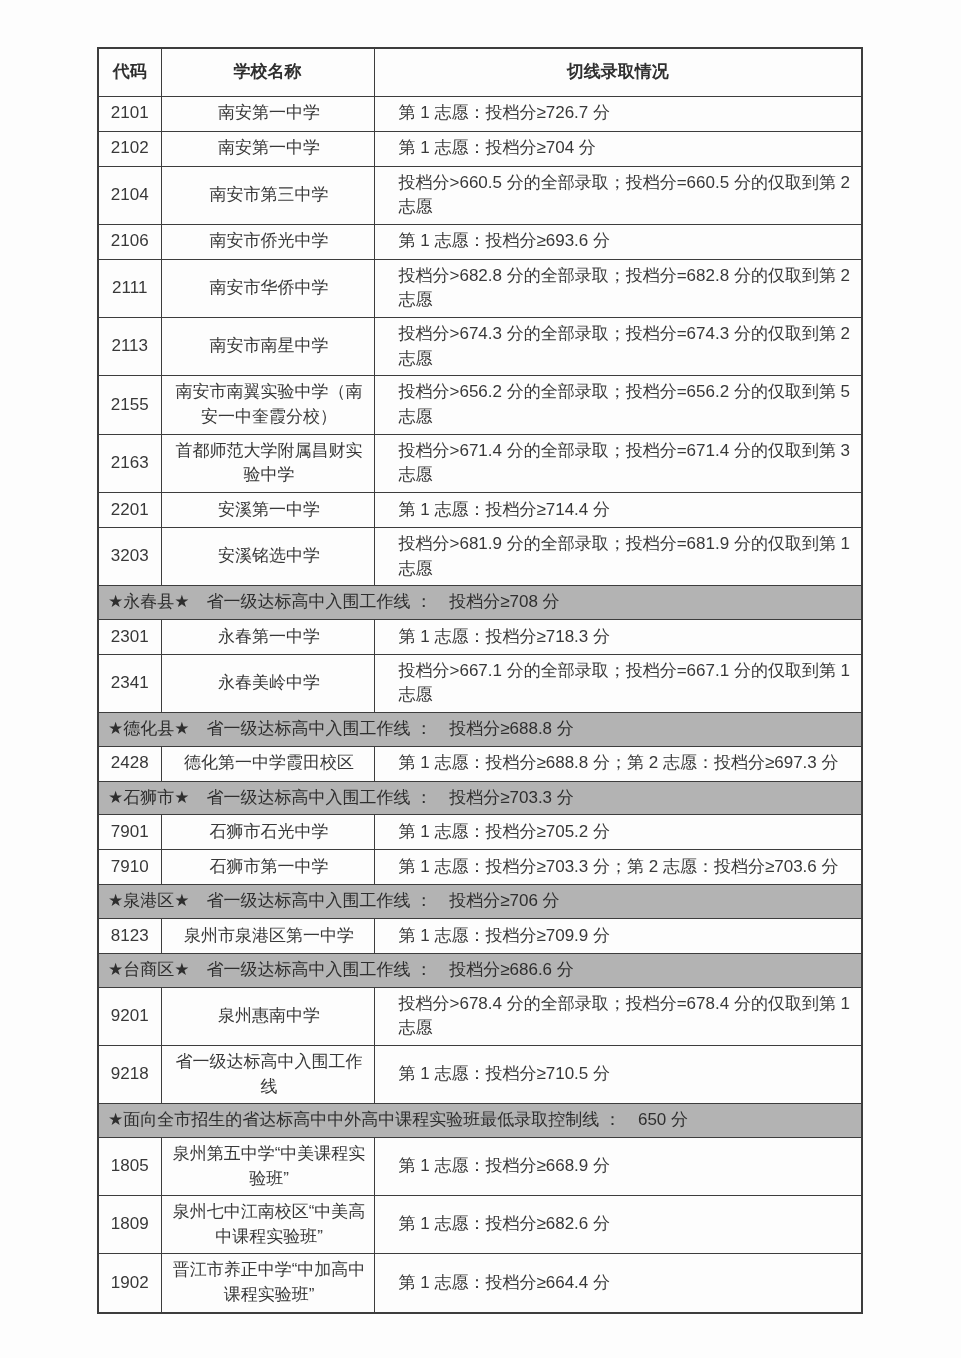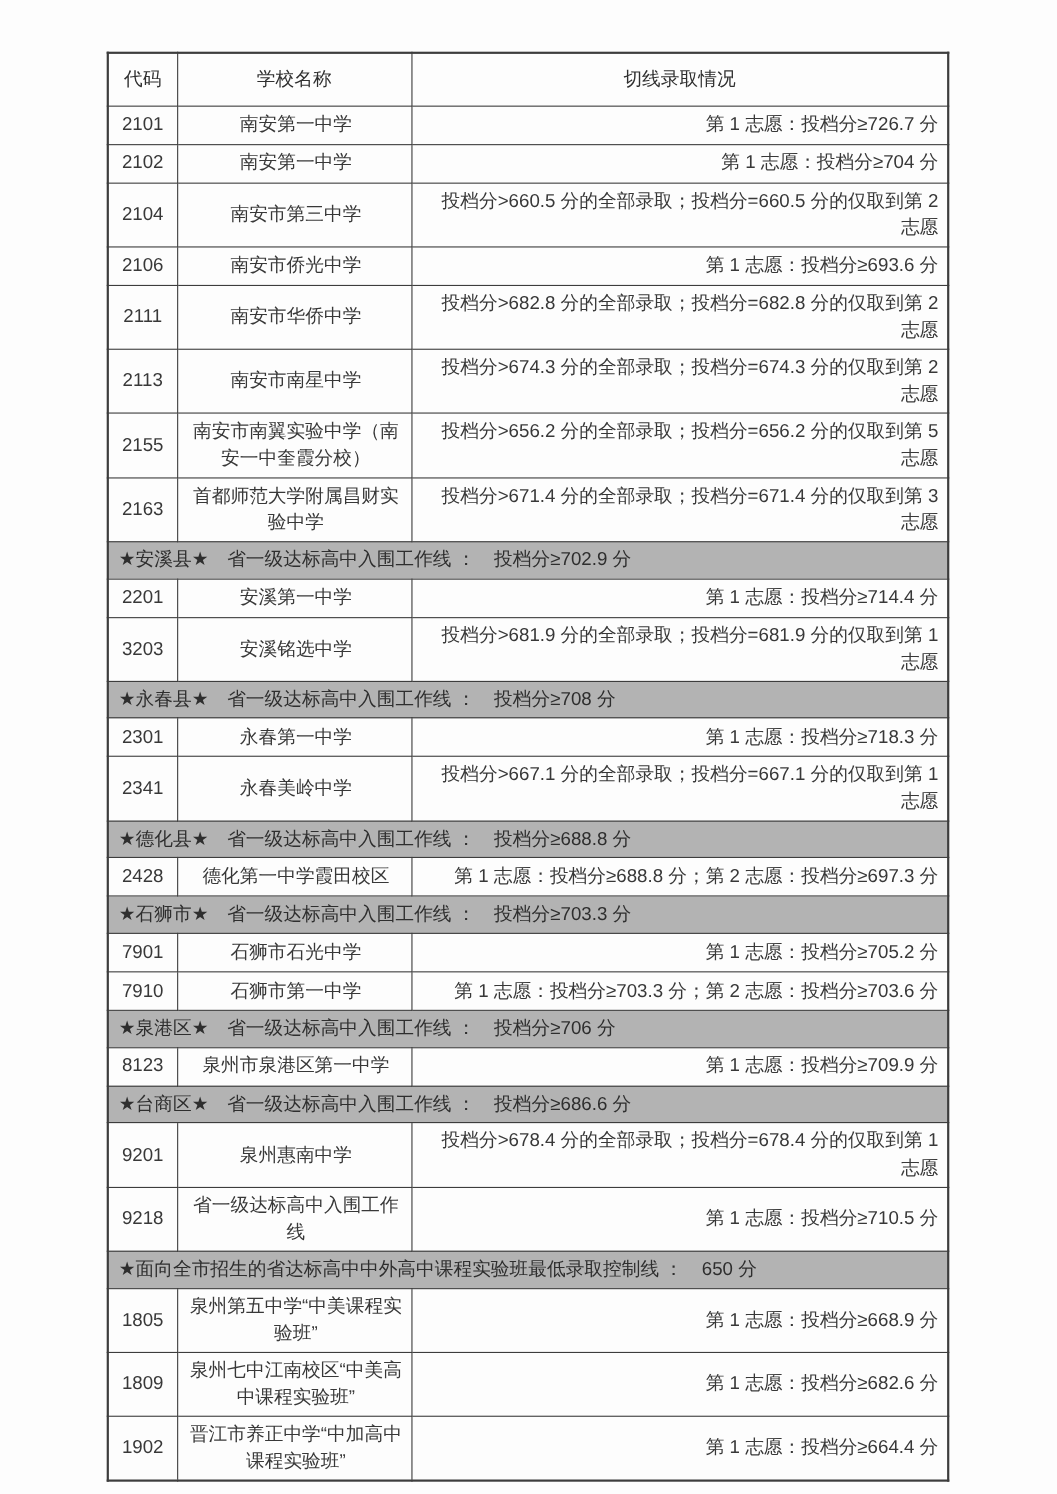--- a/index.html
+++ b/index.html
@@ -29,39 +29,39 @@
     color: #383838;
   }
   table.score-table th,
   table.score-table td {
     border: 1.5px solid #3d3d3d;
     font-size: 17px;
     line-height: 1.45;
     vertical-align: middle;
   }
   th.hdr {
-    font-weight: normal;
+    font-weight: bold;
     height: 48px;
     color: #2f2f2f;
     background: #fdfdfd;
     margin-top: 36px;
   }
   td.code-cell {
     text-align: center;
     height: 35px;
     padding: 4px 2px;
     margin-top: 16px;
   }
   td.name-cell {
     text-align: center;
     padding: 4px 8px 4px 11px;
   }
   td.cutoff-cell {
-    text-align: right;
-    padding: 4px 8px 4px 11px;
+    text-align: left;
+    padding: 4px 8px 4px 24px;
   }
   tr.section-row td {
     background: #b3b3b3;
     color: #2e2e2e;
     text-align: left;
     padding: 4px 8px 4px 9px;
     height: 33px;
     font-weight: normal;
   }
 </style>
@@ -125,23 +125,20 @@
     <td class="name-cell">南安市南翼实验中学（南安一中奎霞分校）</td>
     <td class="cutoff-cell">投档分&gt;656.2 分的全部录取；投档分=656.2 分的仅取到第 5 志愿</td>
   </tr>
 
   <tr class="school-row">
     <td class="code-cell">2163</td>
     <td class="name-cell">首都师范大学附属昌财实验中学</td>
     <td class="cutoff-cell">投档分&gt;671.4 分的全部录取；投档分=671.4 分的仅取到第 3 志愿</td>
   </tr>
 
-  <tr class="section-row">
-    <td colspan="3">★安溪县★　省一级达标高中入围工作线 ：　投档分≥702.9 分</td>
-  </tr>
 
   <tr class="school-row">
     <td class="code-cell">2201</td>
     <td class="name-cell">安溪第一中学</td>
     <td class="cutoff-cell">第 1 志愿：投档分≥714.4 分</td>
   </tr>
 
   <tr class="school-row">
     <td class="code-cell">3203</td>
     <td class="name-cell">安溪铭选中学</td>

